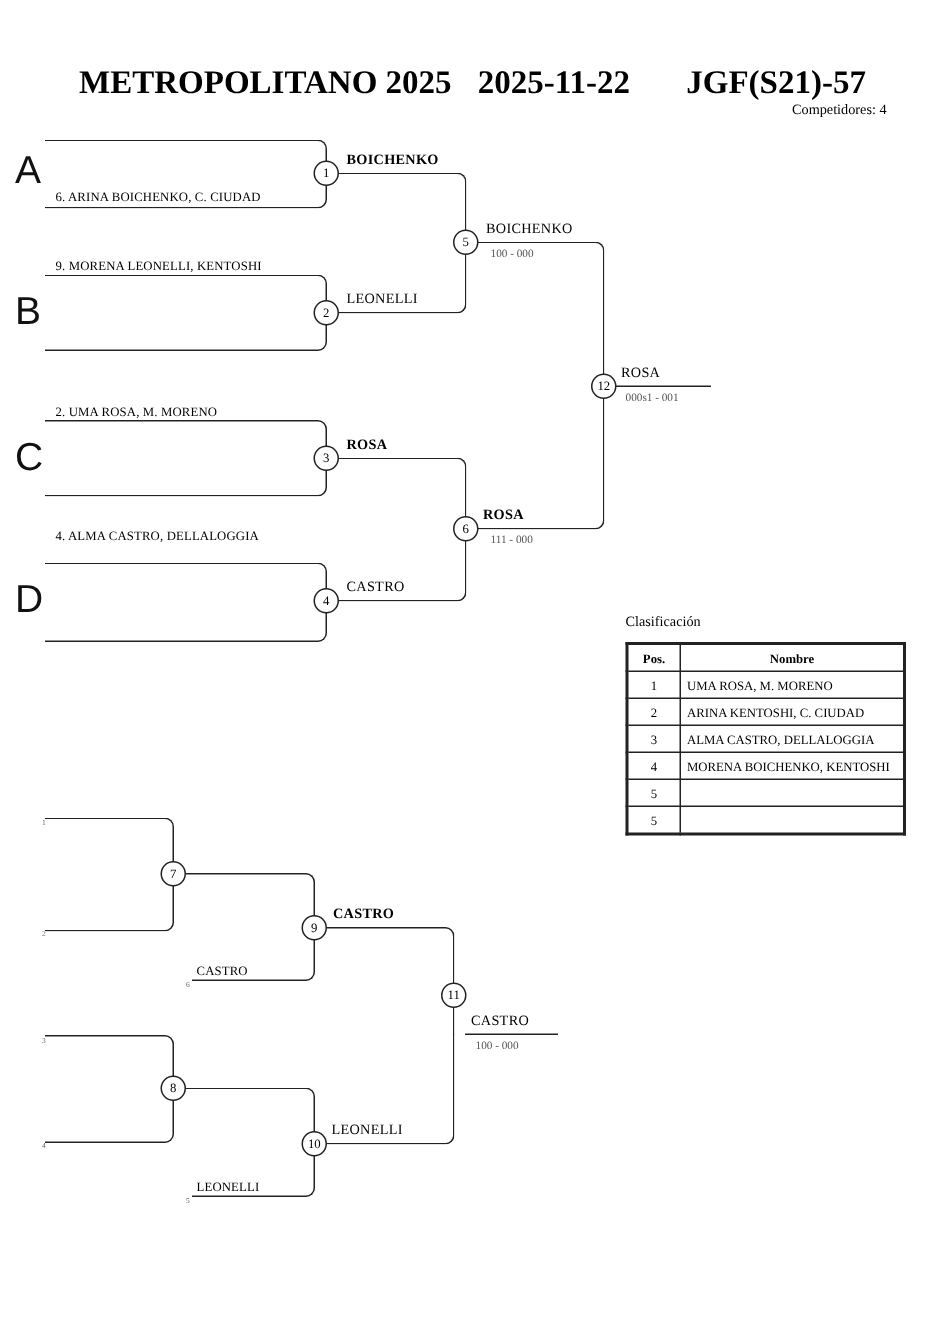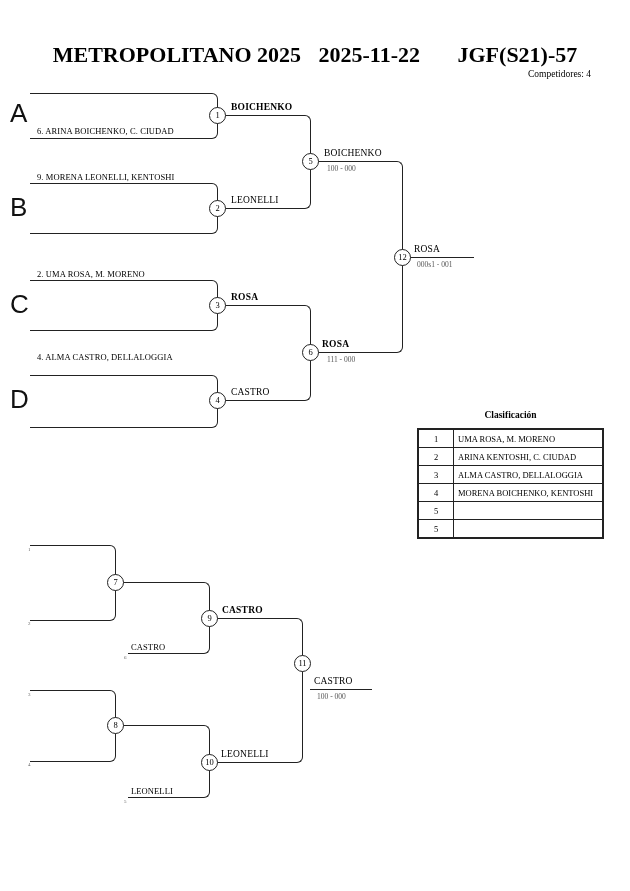--- a/index.html
+++ b/index.html
@@ -15,21 +15,21 @@
           background:#fff;display:flex;align-items:center;justify-content:center;
           font-size:8.5px;line-height:1;z-index:5}
   .plabel{font-family:"Liberation Sans",sans-serif;font-size:26px;line-height:1;color:#111}
   .name{font-size:8.5px;line-height:10px;white-space:nowrap;letter-spacing:.1px}
   .winner{font-size:9.5px;line-height:11px;white-space:nowrap;letter-spacing:.2px}
   .b{font-weight:bold}
   .score{font-size:7.5px;line-height:9px;color:#555;white-space:nowrap}
   .ref{font-size:5px;line-height:5px;color:#666}
   .title{width:630px;text-align:center;font-weight:bold;font-size:22px;line-height:26px}
   .comp{font-size:9.5px;line-height:11px}
-  .clasif-title{width:187px;text-align:center;font-weight:bold;font-size:9.5px}
+  .clasif-title{width:187px;font-weight:normal;font-size:9.5px}
   table.clasif{border-collapse:collapse;width:187px;table-layout:fixed;
                border:2px solid #222;background:#fff}
   .clasif th,.clasif td{border:1px solid #222;font-size:8.5px;height:17px;
                         padding:0 4px;overflow:hidden;white-space:nowrap;font-weight:normal}
   .clasif th{font-weight:bold;text-align:center}
   .clasif .pos{width:26px;text-align:center}
 </style>
 </head>
 <body>
 
@@ -80,20 +80,24 @@
   <div class="abs winner" style="left:324px;top:148px">BOICHENKO</div>
   <div class="abs score" style="left:327px;top:164px">100 - 000</div>
   <div class="abs winner b" style="left:322px;top:339px">ROSA</div>
   <div class="abs score" style="left:327px;top:355px">111 - 000</div>
   <div class="abs winner" style="left:414px;top:244px">ROSA</div>
   <div class="abs score" style="left:417px;top:260px">000s1 - 001</div>
 
   <div class="abs clasif-title" style="left:417px;top:410px">Clasificación</div>
   <table class="clasif abs" style="left:417px;top:428px">
     <tbody>
+        <tr>
+      <th class="pos">Pos.</th>
+      <th>Nombre</th>
+    </tr>
     <tr>
       <td class="pos">1</td>
       <td>UMA ROSA, M. MORENO</td>
     </tr>
     <tr>
       <td class="pos">2</td>
       <td>ARINA KENTOSHI, C. CIUDAD</td>
     </tr>
     <tr>
       <td class="pos">3</td>

